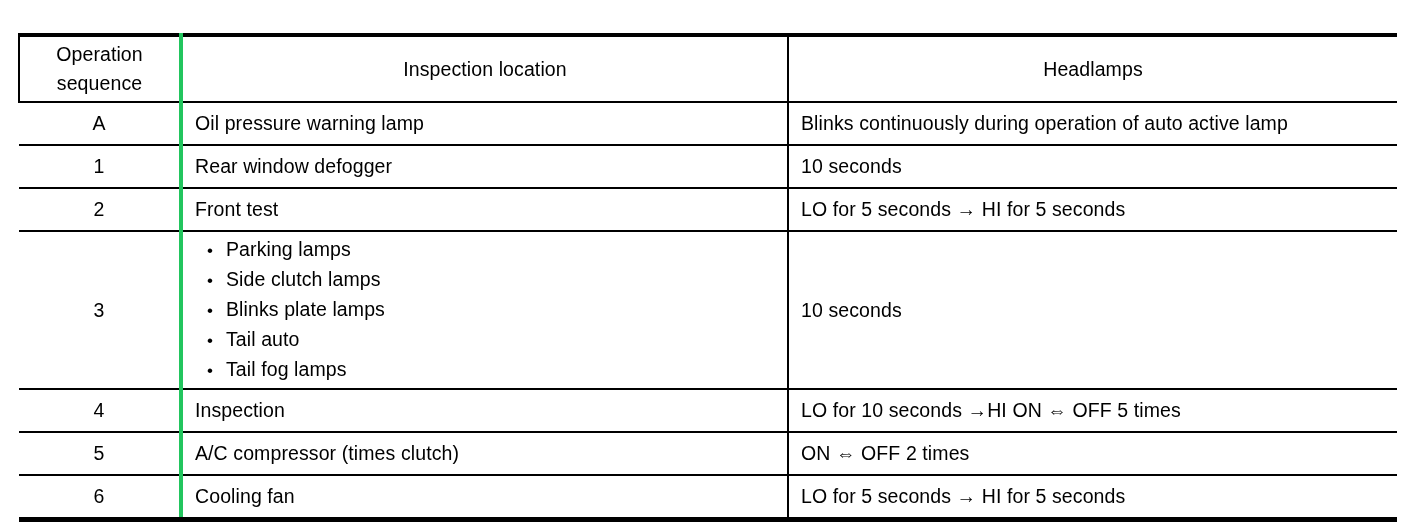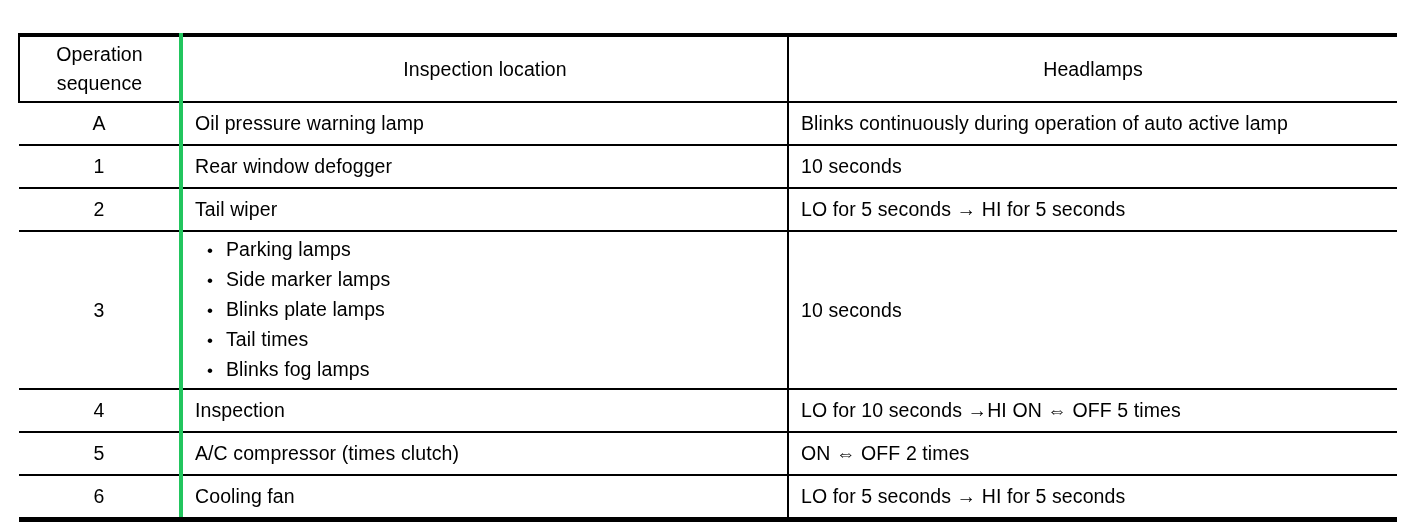--- a/index.html
+++ b/index.html
@@ -108,46 +108,46 @@
         <td class="v-loc cell-text">Oil pressure warning lamp</td>
         <td class="cell-text">Blinks continuously during operation of auto active lamp</td>
       </tr>
       <tr>
         <td class="cell-seq">1</td>
         <td class="v-loc cell-text">Rear window defogger</td>
         <td class="cell-text">10 seconds</td>
       </tr>
       <tr>
         <td class="cell-seq">2</td>
-        <td class="v-loc cell-text">Tail wiper</td>
+        <td class="v-loc cell-text">Front test</td>
         <td class="cell-text">LO for 5 seconds → HI for 5 seconds</td>
       </tr>
       <tr class="row-multi">
         <td class="cell-seq">3</td>
         <td class="v-loc">
           <div class="bullet-list">
             <div class="bullet-line">
               <span class="bullet-glyph">•</span>
               <span>Parking lamps</span>
             </div>
             <div class="bullet-line">
               <span class="bullet-glyph">•</span>
-              <span>Side marker lamps</span>
+              <span>Side clutch lamps</span>
             </div>
             <div class="bullet-line">
               <span class="bullet-glyph">•</span>
               <span>Blinks plate lamps</span>
             </div>
             <div class="bullet-line">
               <span class="bullet-glyph">•</span>
-              <span>Tail times</span>
+              <span>Tail auto</span>
             </div>
             <div class="bullet-line">
               <span class="bullet-glyph">•</span>
-              <span>Blinks fog lamps</span>
+              <span>Tail fog lamps</span>
             </div>
           </div>
         </td>
         <td class="cell-text">10 seconds</td>
       </tr>
       <tr>
         <td class="cell-seq">4</td>
         <td class="v-loc cell-text">Inspection</td>
         <td class="cell-text">LO for 10 seconds →HI ON ⇔ OFF 5 times</td>
       </tr>

